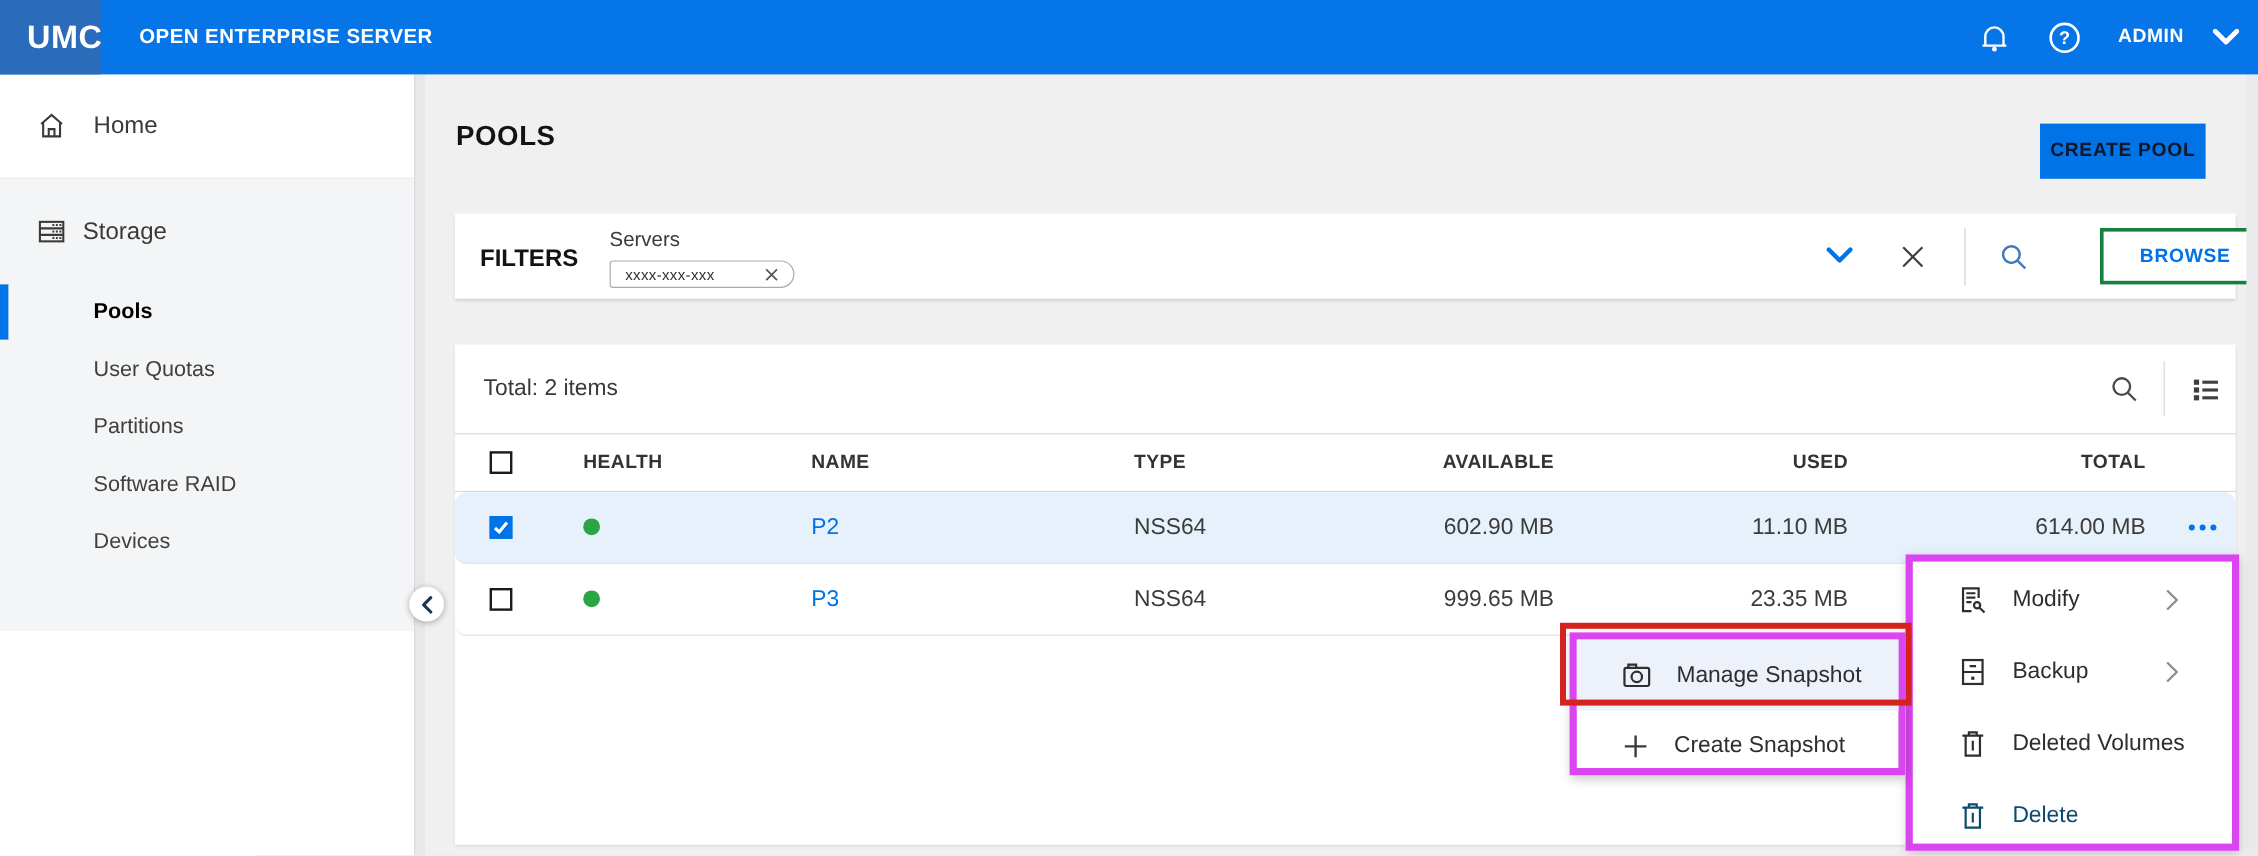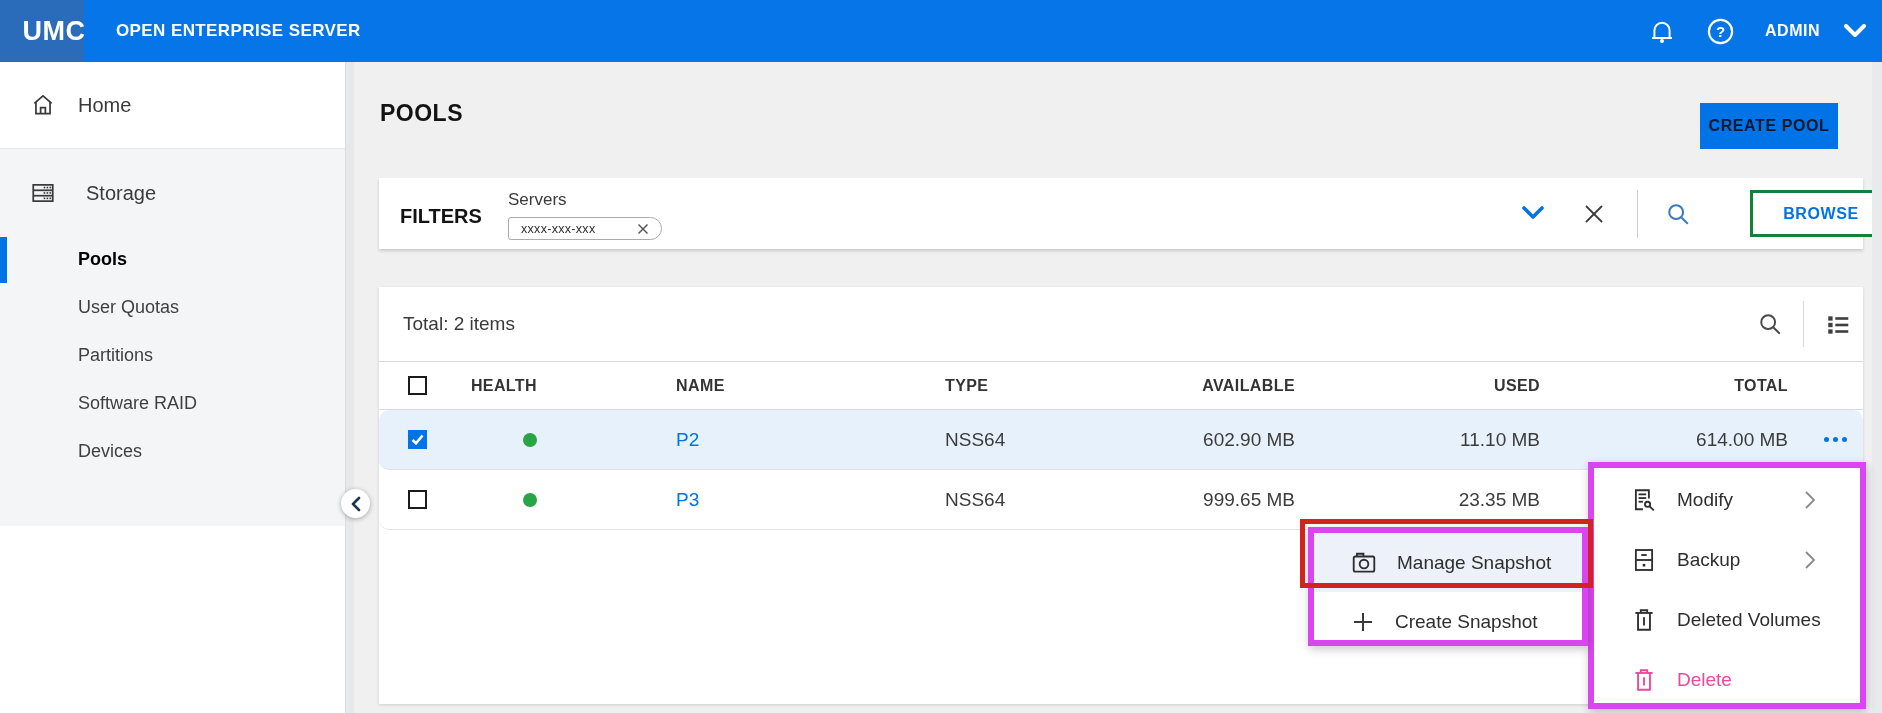--- a/index.html
+++ b/index.html
@@ -12,21 +12,21 @@
   .product-name { color:#fff; font-size:17px; font-weight:800; letter-spacing:.4px; margin-left:32px; }
   .topbar-right { margin-left:auto; display:flex; align-items:center; gap:30px; padding-right:16px; }
   .tb-icon { display:flex; align-items:center; cursor:pointer; }
   .admin-menu { display:flex; align-items:center; gap:24px; color:#fff; font-size:16px; font-weight:800; letter-spacing:.5px; cursor:pointer; }
 
   
   .sidebar { position:absolute; left:0; top:62px; width:345px; height:651px; background:#fff; z-index:3; }
   .home-item { height:87px; display:flex; align-items:center; gap:22px; padding-left:30px; border-bottom:1px solid #e8e8e8; cursor:pointer; }
   .side-label { font-size:20px; color:#3a3a3a; }
   .storage-section { background:#f4f5f6; height:377px; padding-top:20px; }
-  .storage-header { height:48px; display:flex; align-items:center; gap:30px; padding-left:30px; cursor:pointer; }
+  .storage-header { height:48px; display:flex; align-items:center; gap:13px; padding-left:30px; cursor:pointer; }
   .subnav { margin-top:18px; }
   .subitem { position:relative; height:48px; display:flex; align-items:center; padding-left:78px; font-size:18px; color:#3f3f3f; cursor:pointer; }
   .subitem.active { font-weight:700; color:#000; }
   .subitem.active::before { content:""; position:absolute; left:0; top:2px; width:7px; height:46px; background:#0073e7; }
   .sidebar-edge { position:absolute; left:345px; top:62px; width:9px; height:651px; background:#e7e8ea; border-left:1px solid #dddddf; z-index:4; }
   .collapse-btn { position:absolute; left:341px; top:489px; width:29px; height:29px; border-radius:50%; background:#fff; border:none; box-shadow:0 1px 5px rgba(0,0,0,.32); display:flex; align-items:center; justify-content:center; cursor:pointer; z-index:20; }
   .page-scrollbar { position:absolute; right:0; top:62px; width:10px; height:651px; background:#e9eaec; z-index:6; }
 
   
   .main { position:absolute; left:354px; top:62px; width:1528px; height:651px; background:#f0f0f1; z-index:2; }
@@ -49,37 +49,37 @@
   .total-text { position:absolute; left:24px; line-height:74px; font-size:19px; color:#3a3a3a; }
   .t-search { position:absolute; left:1378px; top:24px; cursor:pointer; }
   .t-divider { position:absolute; left:1424px; top:14px; width:1px; height:46px; background:#d9d9d9; }
   .t-list { position:absolute; left:1446px; top:25px; cursor:pointer; }
 
   .thead, .trow { display:grid; grid-template-columns:78px 190px 269px 200px 199px 245px 248px 55px; align-items:center; }
   .thead { height:48px; border-bottom:1px solid #d9d9d9; font-size:16px; font-weight:700; color:#333; letter-spacing:.4px; }
   .trow { height:60px; font-size:19px; color:#3c3c3c; border-bottom:1px solid #e3e3e3;border-radius:10px; }
   .trow.selected { background:#e7f1fc; }
   .cell-check { padding-left:29px; }
-  .health-box { width:80px; text-align:right; }
+  .health-box { width:80px; margin-left:29px; text-align:left; }
   .cell-name, .cell-type { padding-left:29px; }
   .num { text-align:right; padding-right:20px; }
   .name-link { color:#0073e7; cursor:pointer; }
   .dot { display:inline-block; width:14px; height:14px; border-radius:50%; background:#2aa546; vertical-align:middle; }
   .checkbox { width:19px; height:19px; border:2.5px solid #1b1b1b; background:#fff; cursor:pointer; }
   .checkbox.checked { background:#0073e7; border-color:#0073e7; display:flex; align-items:center; justify-content:center; }
   .ellipsis { display:flex; gap:4px; cursor:pointer; padding-left:16px; }
   .ellipsis i { width:5px; height:5px; border-radius:50%; background:#0074e8; }
 
   
   .menu { position:absolute; background:#fff; border:6px solid #d946ef; box-shadow:1px 3px 9px rgba(0,0,0,.22); }
   #context-menu { left:1588px; top:462px; width:278px; height:247px; padding:2px 0; z-index:40; }
   .menu-item { height:60px; display:flex; align-items:center; gap:20px; padding-left:37px; font-size:19px; color:#2e2e2e; cursor:pointer; }
   #snapshot-menu .menu-item { height:59px; }
   .menu-item .sub-arrow { margin-left:auto; margin-right:44px; display:flex; }
-  .menu-item.danger { color:#ec4899; }
+  .menu-item.danger { color:#0c4a6e; }
   #snapshot-menu { left:1308px; top:527px; width:280px; height:119px; z-index:50; }
   .menu-item.highlighted { background:#edf1f9; }
   .annotation { position:absolute; left:1300px; top:519px; width:293px; height:69px; border:5px solid #d2231f; z-index:60; pointer-events:none; }
 
   .icon { display:flex; align-items:center; justify-content:center; }
 </style>
 </head>
 <body>
 
 <div id="app">

